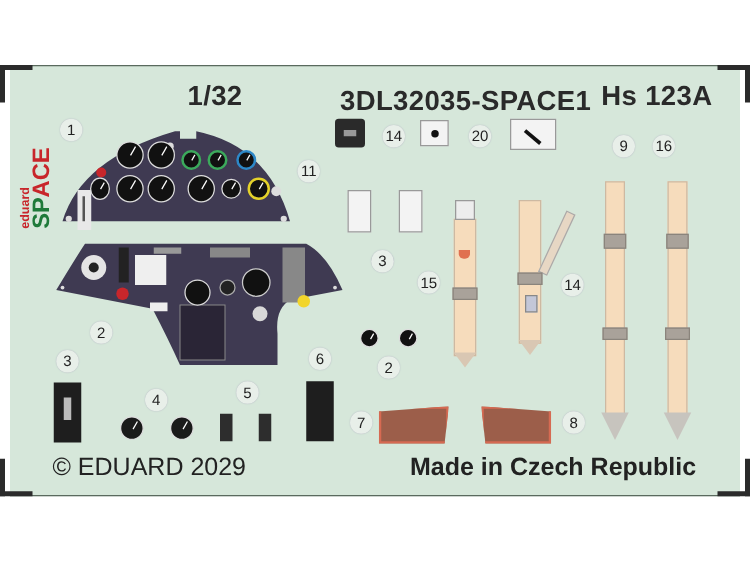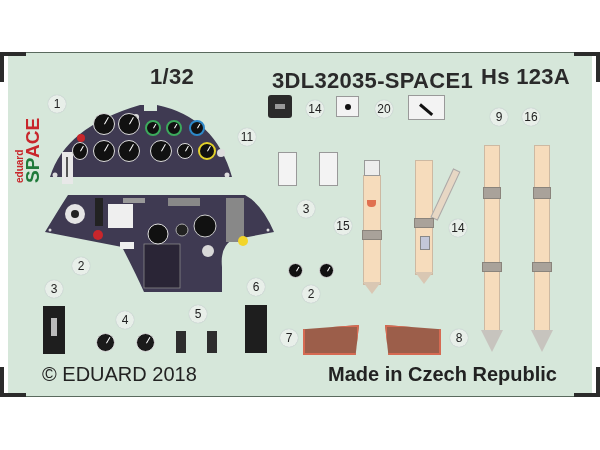--- a/index.html
+++ b/index.html
@@ -154,14 +154,14 @@
 <div style="position:absolute;left:430px;top:165px;width:6px;height:52px;background:#e7d7c4;border:1px solid #aaa;transform:rotate(25deg);transform-origin:50% 100%;"></div>
 <div class="buckle" style="left:414px;top:218px;width:20px;height:10px;"></div>
 <div style="position:absolute;left:420px;top:236px;width:8px;height:12px;background:#c3c7d8;border:1px solid #888;"></div>
 <div style="position:absolute;left:415px;top:272px;width:0;height:0;border-left:9px solid transparent;border-right:9px solid transparent;border-top:12px solid #d9c7b3;"></div>
 <div class="num" style="left:449px;top:219px;">14</div>
 
 <div class="gauge" style="left:288px;top:263px;width:15px;height:15px;"></div>
 <div class="gauge" style="left:319px;top:263px;width:15px;height:15px;"></div>
 <div class="num" style="left:302px;top:285px;">2</div>
 
-<div class="foot" style="left:42px;top:363px;">© EDUARD 2018</div>
+<div class="foot" style="left:42px;top:363px;">© EDUARD 2029</div>
 <div class="foot" style="left:328px;top:363px;font-weight:bold;">Made in Czech Republic</div>
 
 </body></html>

